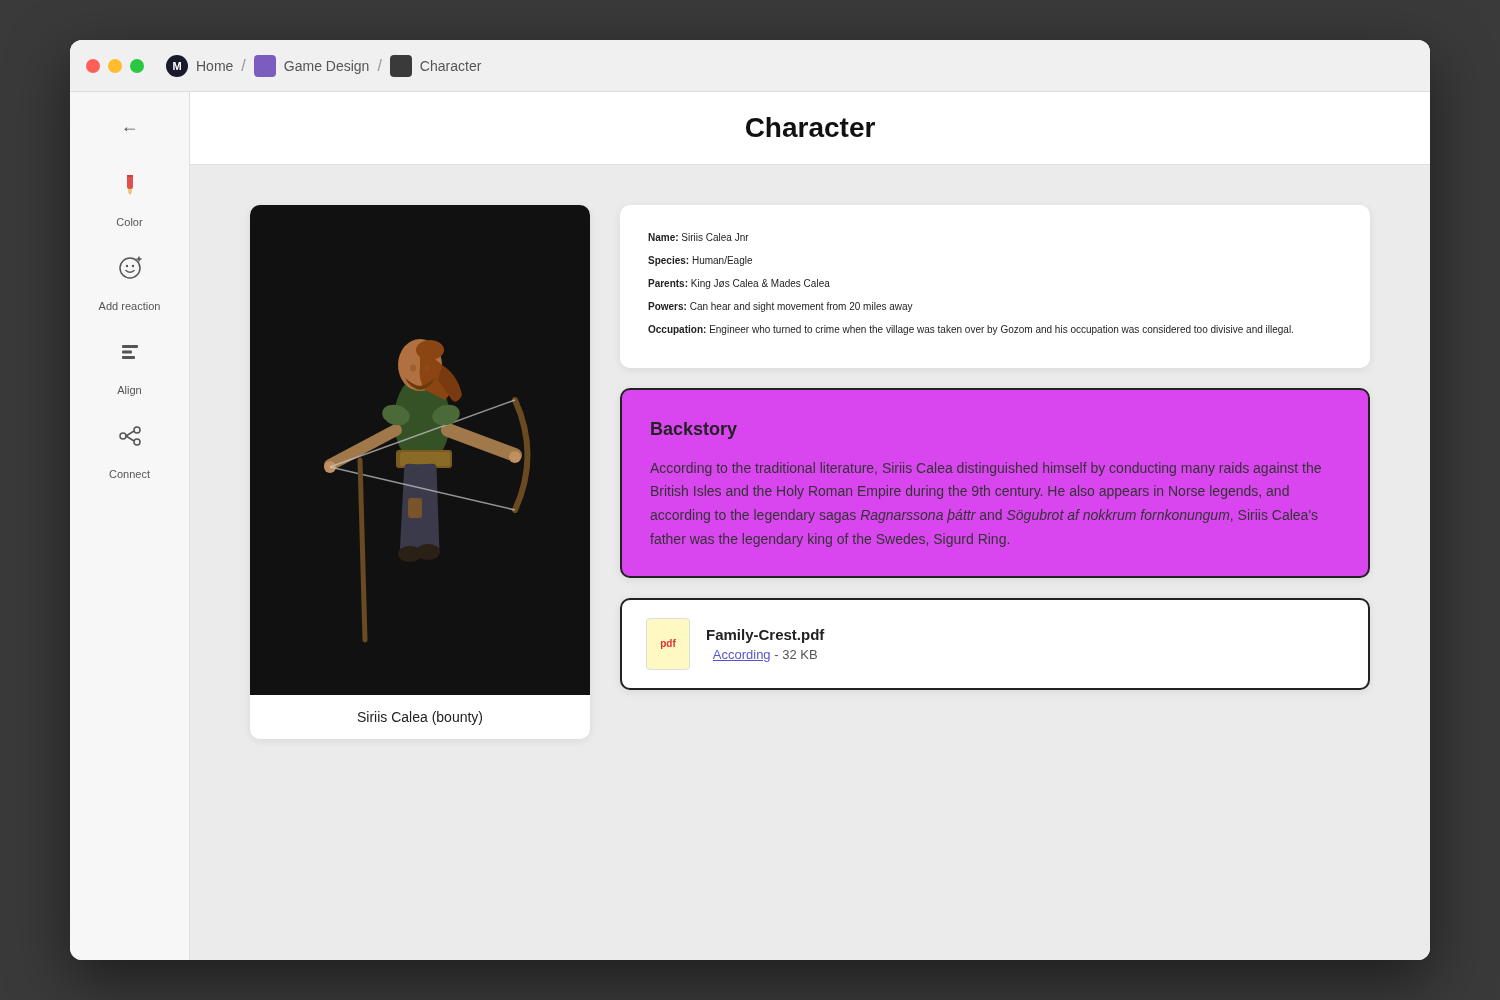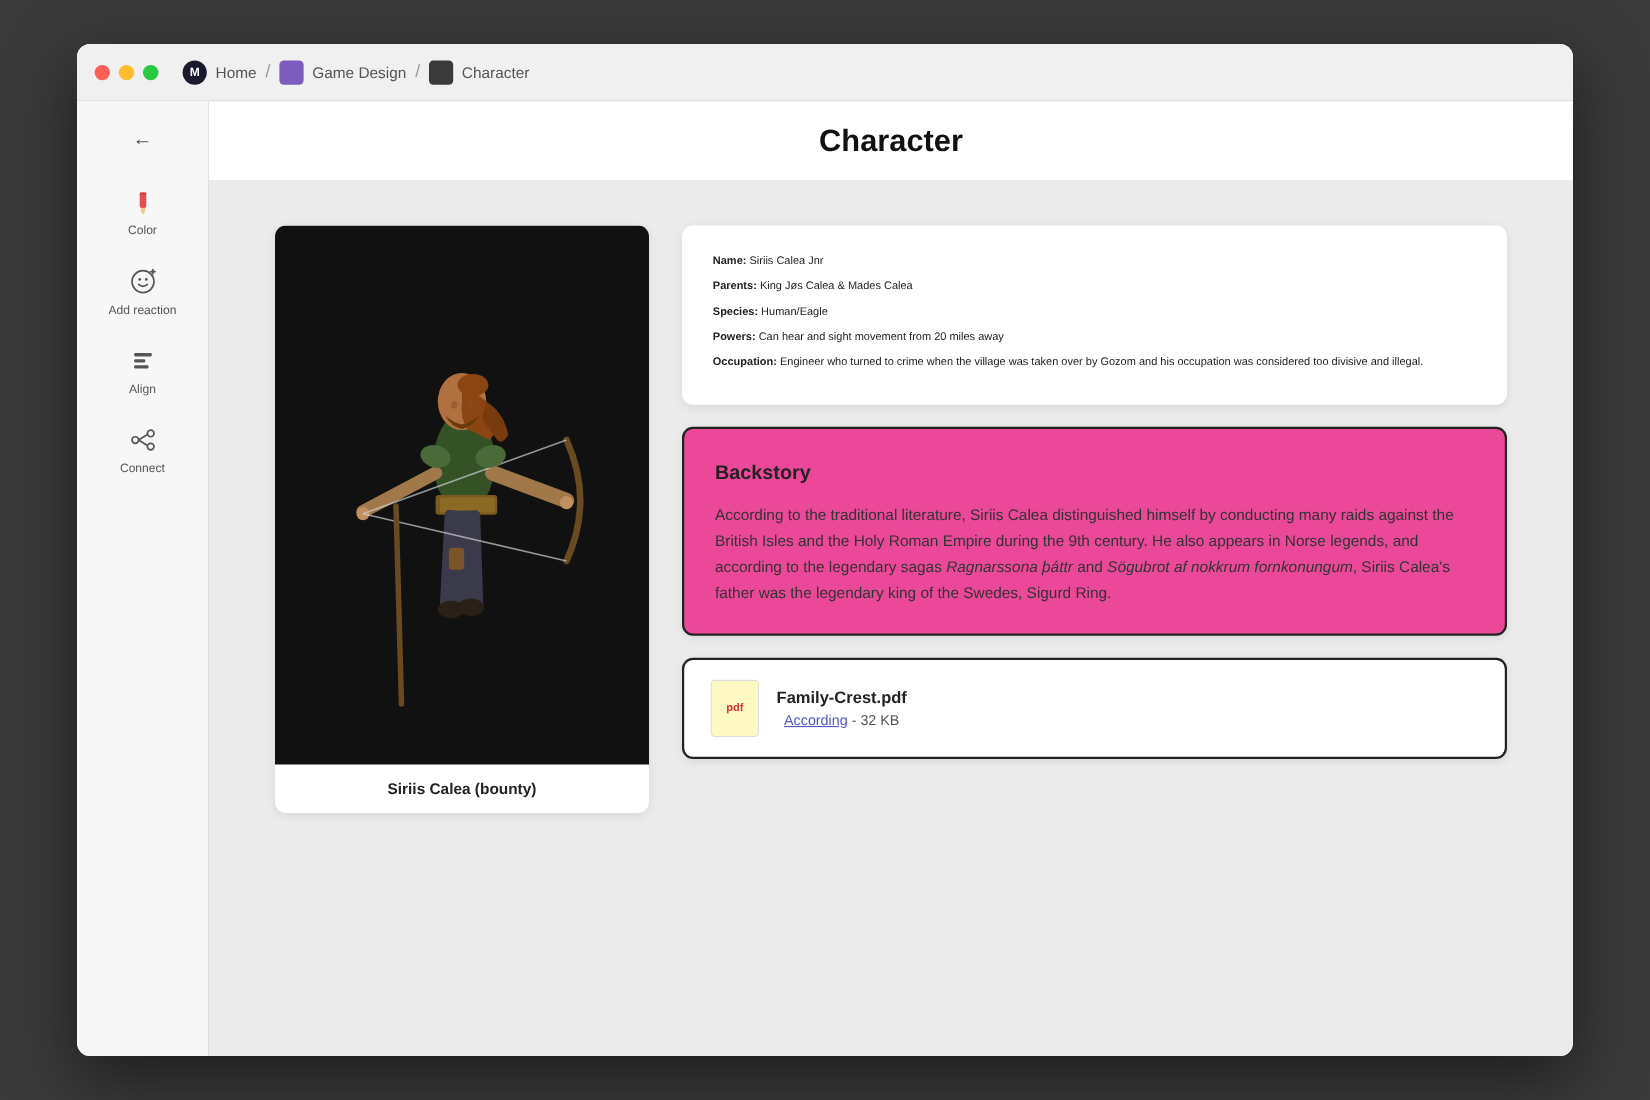--- a/index.html
+++ b/index.html
@@ -106,20 +106,21 @@
     .sidebar-tool-icon {
       width: 32px;
       height: 32px;
       display: flex;
       align-items: center;
       justify-content: center;
     }
     .sidebar-tool-label {
       font-size: 11px;
       color: #555;
+      margin-top: 12px;
     }
     .content-area {
       flex: 1;
       background: #ebebeb;
       overflow-y: auto;
       display: flex;
       flex-direction: column;
     }
     .page-header {
       background: #ffffff;
@@ -154,21 +155,21 @@
       display: flex;
       align-items: center;
       justify-content: center;
       overflow: hidden;
       position: relative;
     }
     
     .character-label {
       padding: 14px 16px;
       font-size: 14px;
-      font-weight: 700;
+      font-weight: 400;
       color: #222;
       text-align: center;
     }
     .info-panels {
       display: flex;
       flex-direction: column;
       gap: 20px;
       flex: 1;
     }
     .info-card {
@@ -176,21 +177,21 @@
       border-radius: 10px;
       padding: 24px 28px;
       box-shadow: 0 2px 8px rgba(0,0,0,0.08);
       font-size: 10px;
       line-height: 1.7;
       color: #222;
     }
     .info-card .field { margin-bottom: 6px; }
     .info-card .field-label { font-weight: 700; }
     .backstory-card {
-      background: #ec4899;
+      background: #d946ef;
       border: 2px solid #222;
       border-radius: 10px;
       padding: 24px 28px;
       box-shadow: 0 2px 8px rgba(0,0,0,0.08);
       font-size: 14px;
       line-height: 1.7;
       color: #222;
     }
     .backstory-title {
       font-size: 18px;
@@ -380,26 +381,26 @@
         </div>
 
         <div class="info-panels">
 
           <div class="info-card">
             <div class="field">
               <span class="field-label">Name:</span>
               <span> Siriis Calea Jnr</span>
             </div>
             <div class="field">
+              <span class="field-label">Species:</span>
+              <span> Human/Eagle</span>
+            </div>
+            <div class="field">
               <span class="field-label">Parents:</span>
               <span> King Jøs Calea &amp; Mades Calea</span>
-            </div>
-            <div class="field">
-              <span class="field-label">Species:</span>
-              <span> Human/Eagle</span>
             </div>
             <div class="field">
               <span class="field-label">Powers:</span>
               <span> Can hear and sight movement from 20 miles away</span>
             </div>
             <div class="field">
               <span class="field-label">Occupation:</span>
               <span> Engineer who turned to crime when the village was taken over by Gozom and his occupation was considered too divisive and illegal.</span>
             </div>
           </div>

